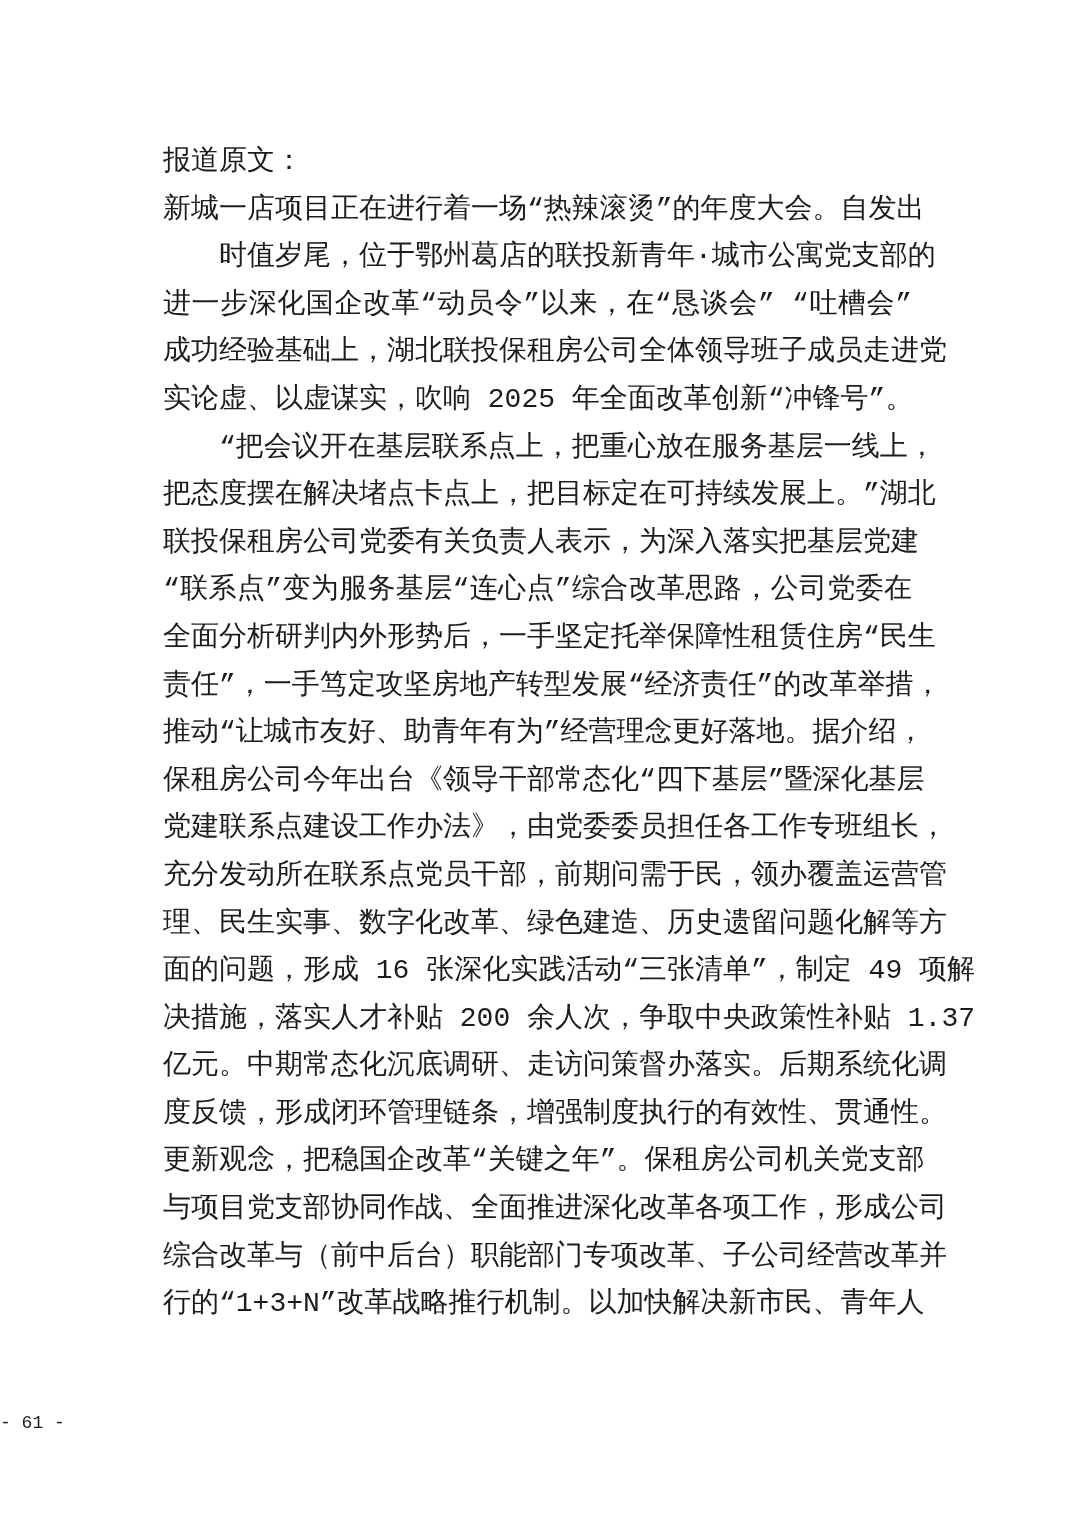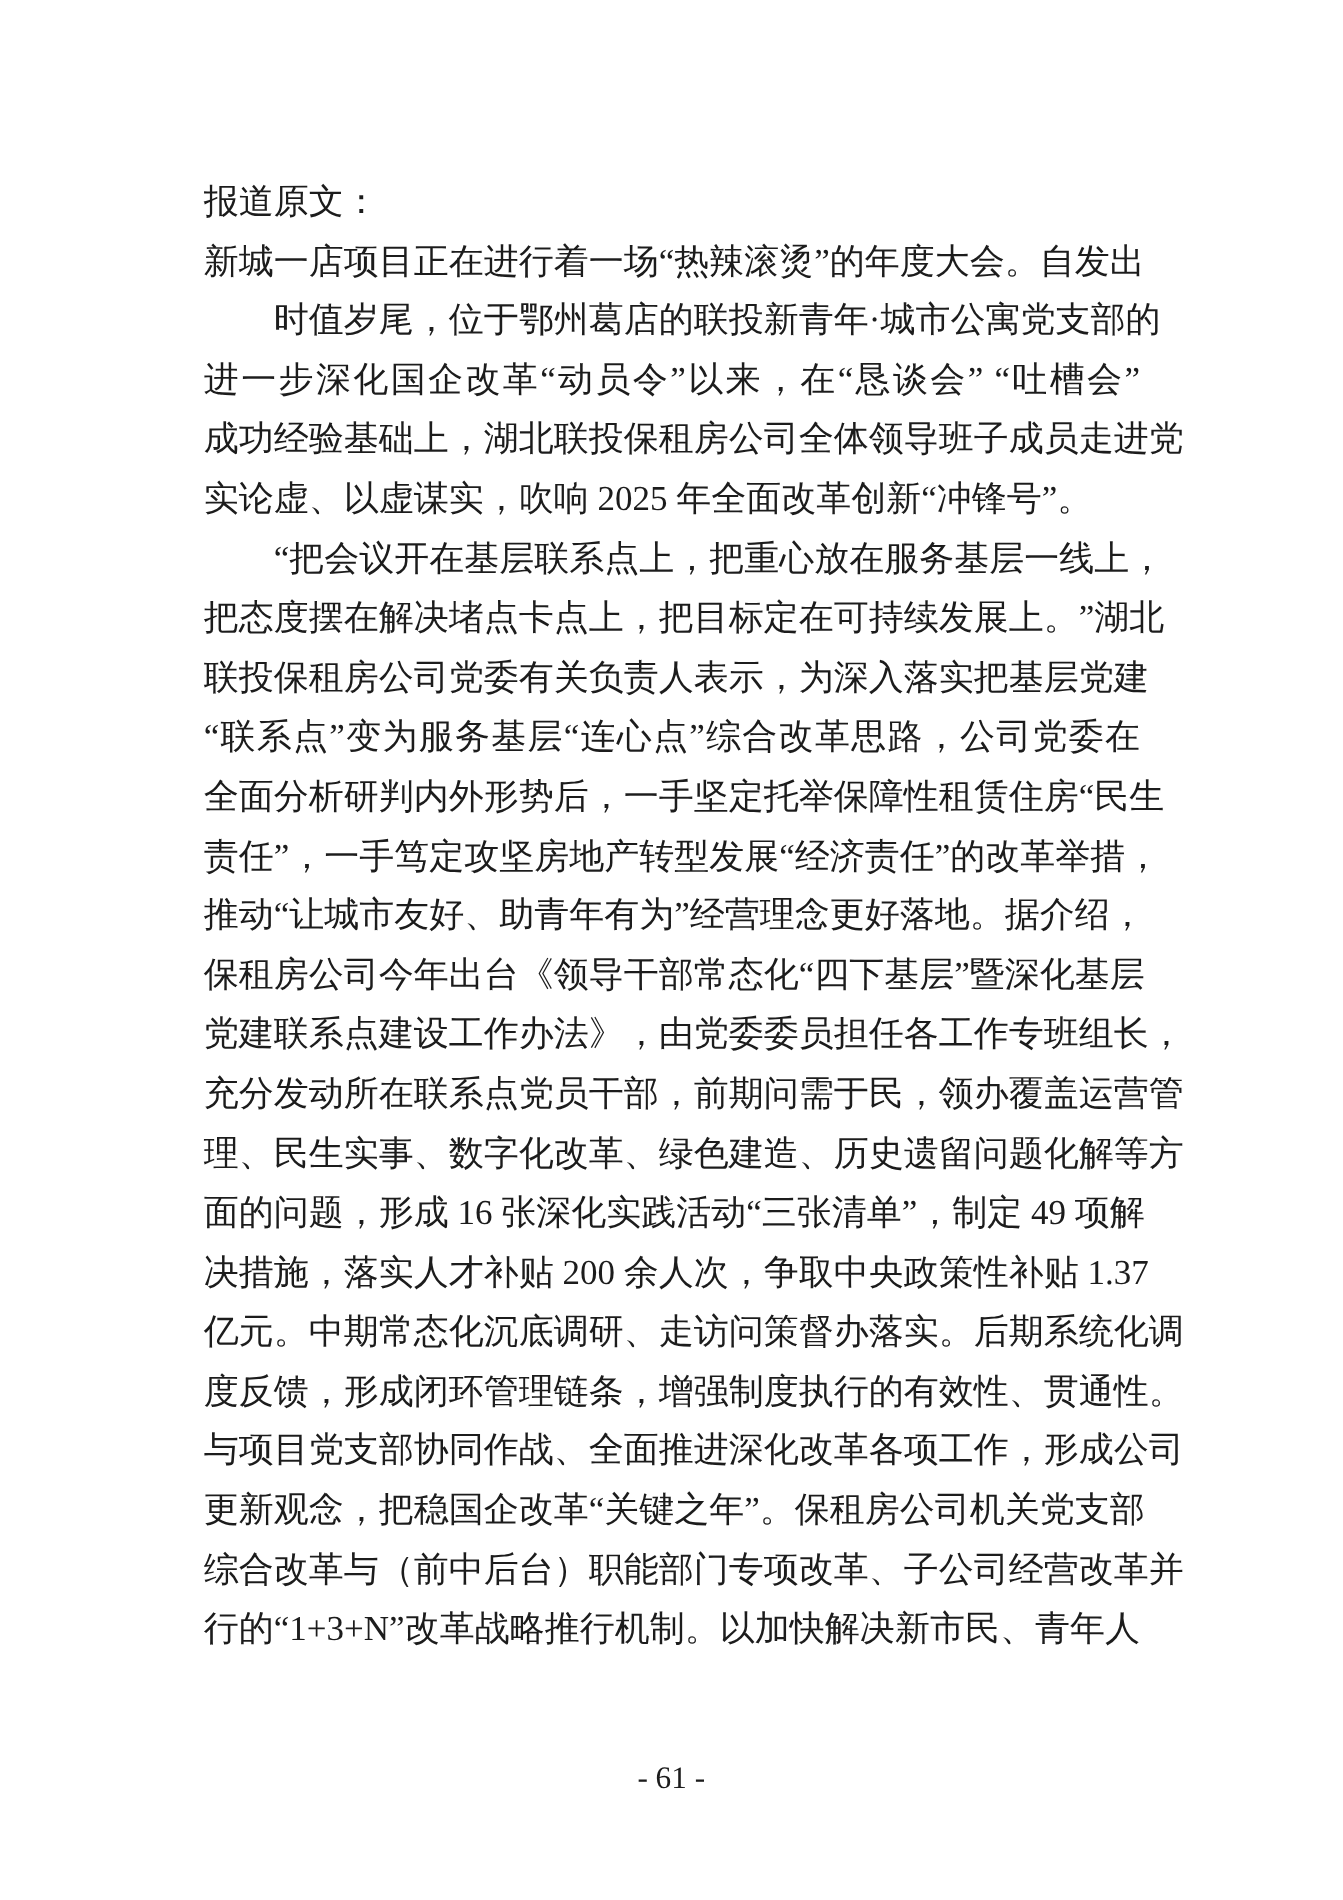--- a/index.html
+++ b/index.html
@@ -6,21 +6,21 @@
     margin: 0;
     padding: 0;
     background: #ffffff;
   }
   .page {
     position: relative;
     width: 1074px;
     height: 1520px;
     background: #ffffff;
     overflow: hidden;
-    font-family: Liberation Serif, serif;
+    font-family: Liberation Mono, monospace;
     color: #1c1c1c;
   }
   .content {
     position: absolute;
     left: 163px;
     top: 138px;
     width: 749px;
   }
   .ln {
     font-size: 28px;
@@ -37,22 +37,22 @@
     text-align-last: left;
   }
   .ln.indent {
     text-indent: 2em;
   }
   .footer {
     position: absolute;
     left: 0;
     top: 1405px;
     width: 100%;
-    text-align: center;
-    font-size: 25px;
+    text-align: left;
+    font-size: 18px;
     line-height: 36px;
     color: #1c1c1c;
   }
 </style>
 </head>
 <body>
 
 <div class="page">
   <div class="content">
     <div class="ln head">报道原文：</div>
@@ -69,19 +69,19 @@
     <div class="ln">责任”，一手笃定攻坚房地产转型发展“经济责任”的改革举措，</div>
     <div class="ln">推动“让城市友好、助青年有为”经营理念更好落地。据介绍，</div>
     <div class="ln">保租房公司今年出台《领导干部常态化“四下基层”暨深化基层</div>
     <div class="ln">党建联系点建设工作办法》，由党委委员担任各工作专班组长，</div>
     <div class="ln">充分发动所在联系点党员干部，前期问需于民，领办覆盖运营管</div>
     <div class="ln">理、民生实事、数字化改革、绿色建造、历史遗留问题化解等方</div>
     <div class="ln">面的问题，形成 16 张深化实践活动“三张清单”，制定 49 项解</div>
     <div class="ln">决措施，落实人才补贴 200 余人次，争取中央政策性补贴 1.37</div>
     <div class="ln">亿元。中期常态化沉底调研、走访问策督办落实。后期系统化调</div>
     <div class="ln">度反馈，形成闭环管理链条，增强制度执行的有效性、贯通性。</div>
+    <div class="ln">更新观念，把稳国企改革“关键之年”。保租房公司机关党支部</div>
     <div class="ln">与项目党支部协同作战、全面推进深化改革各项工作，形成公司</div>
-    <div class="ln">更新观念，把稳国企改革“关键之年”。保租房公司机关党支部</div>
     <div class="ln">综合改革与（前中后台）职能部门专项改革、子公司经营改革并</div>
     <div class="ln">行的“1+3+N”改革战略推行机制。以加快解决新市民、青年人</div>
   </div>
   <div class="footer">- 61 -</div>
 </div>
 
 </body></html>

